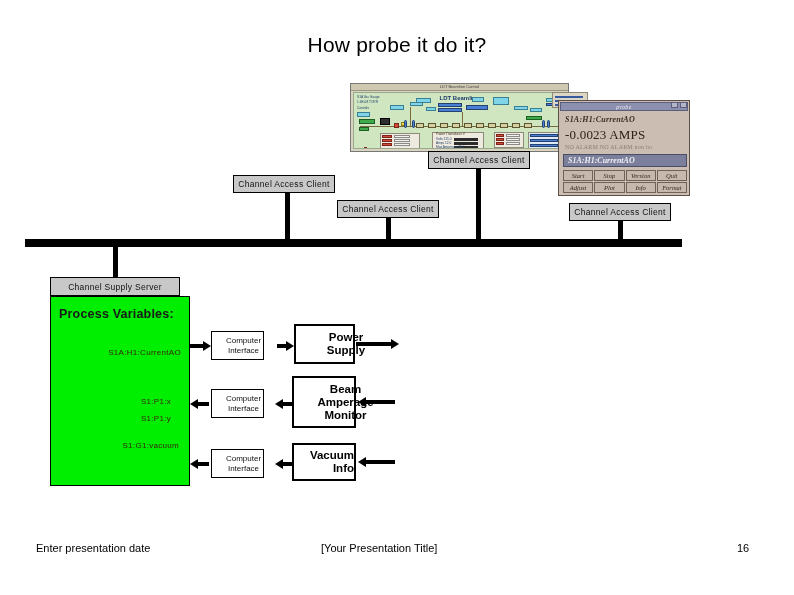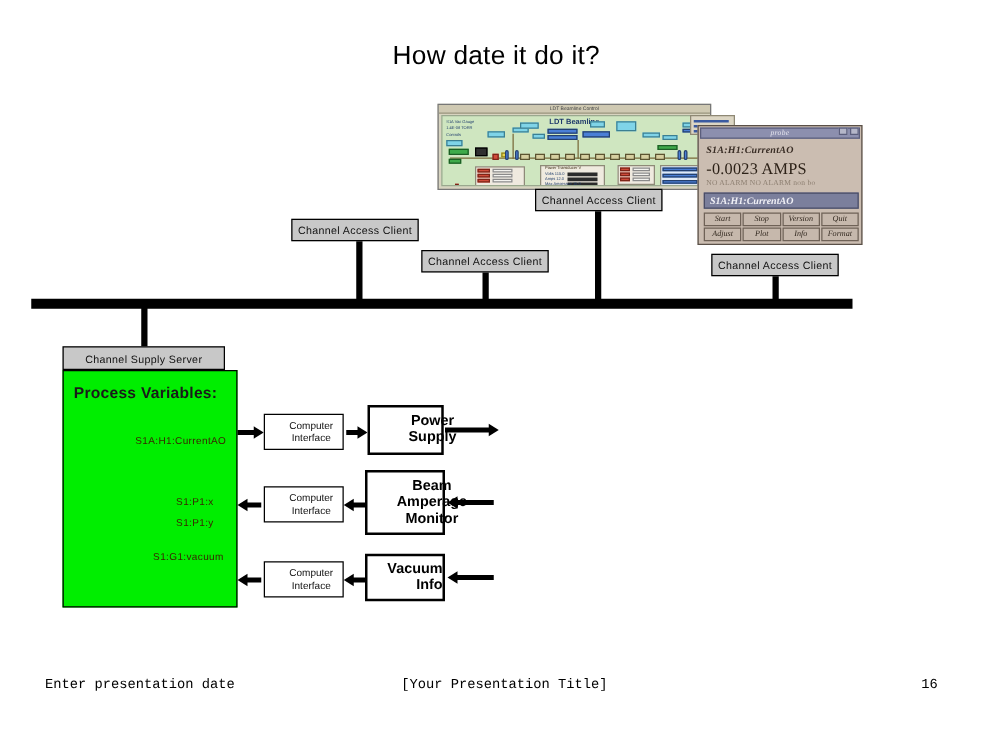--- a/index.html
+++ b/index.html
@@ -313,21 +313,21 @@
     font-size: 8px;
     color: #3b1f00;
     white-space: nowrap;
     letter-spacing: 0.3px;
     text-align: right;
   }
 
   
   .iface-box {
     position: absolute;
-    width: 64px;
+    width: 53px;
     height: 29px;
     background: #ffffff;
     border: 1px solid #000;
     box-sizing: border-box;
     display: flex;
     flex-direction: column;
     align-items: center;
     justify-content: center;
     font-size: 8px;
     color: #111;
@@ -372,32 +372,31 @@
     left: -7px;
     border-right: 8px solid #000;
   }
 
   
   .footer-text {
     position: absolute;
     font-size: 11px;
     color: #000;
     white-space: nowrap;
-    font-family: Liberation Mono, monospace;
   }
   #footer-date  { left: 36px;  top: 542px; }
   #footer-title { left: 321px; top: 542px; }
   #footer-page  { left: 737px; top: 542px; }
 </style>
 </head>
 <body>
 
 <div class="slide">
 
-  <div id="slide-title">How date it do it?</div>
+  <div id="slide-title">How probe it do it?</div>
 
   <div id="beamline-screenshot">
     <div class="bl-titlebar">LDT Beamline Control</div>
     <div class="bl-canvas">
 
       <div class="bl-header">LDT  Beamline</div>
 
       <div class="bl-text" style="left:3px; top:3px;">S1A Vac Gauge</div>
       <div class="bl-text" style="left:3px; top:8px;">1.4E-08  TORR</div>
       <div class="bl-text" style="left:3px; top:14px;">Controls</div>

